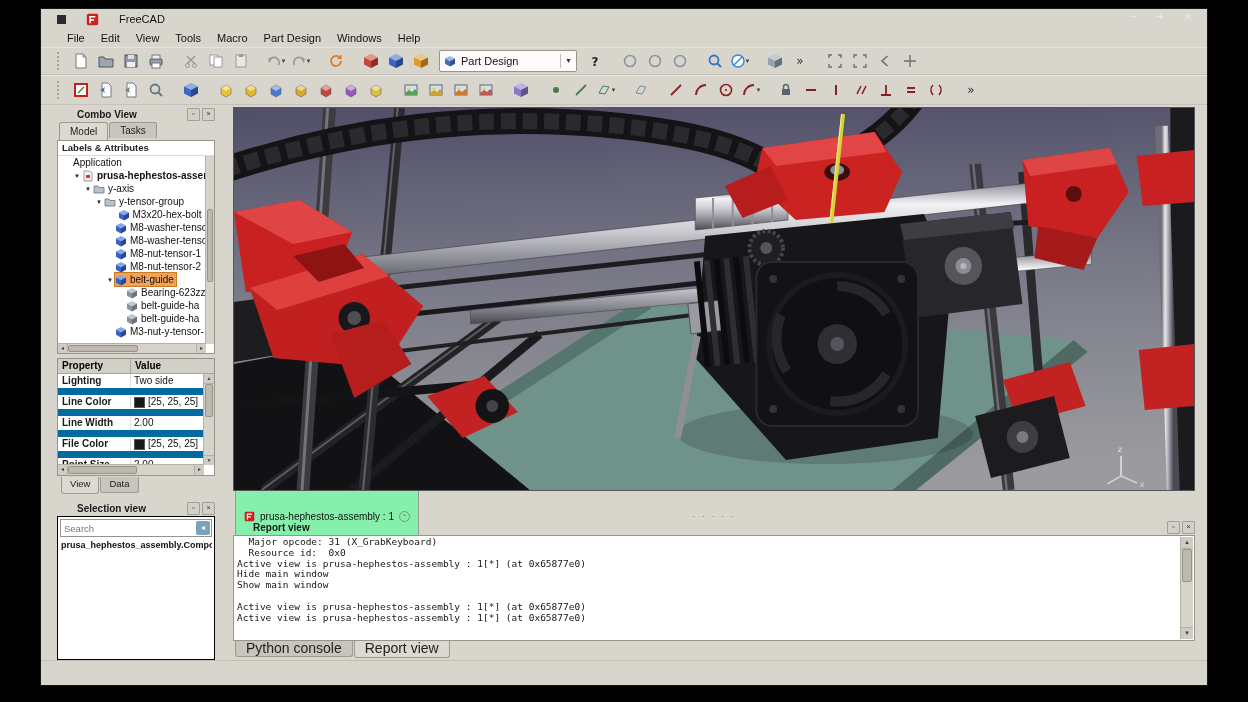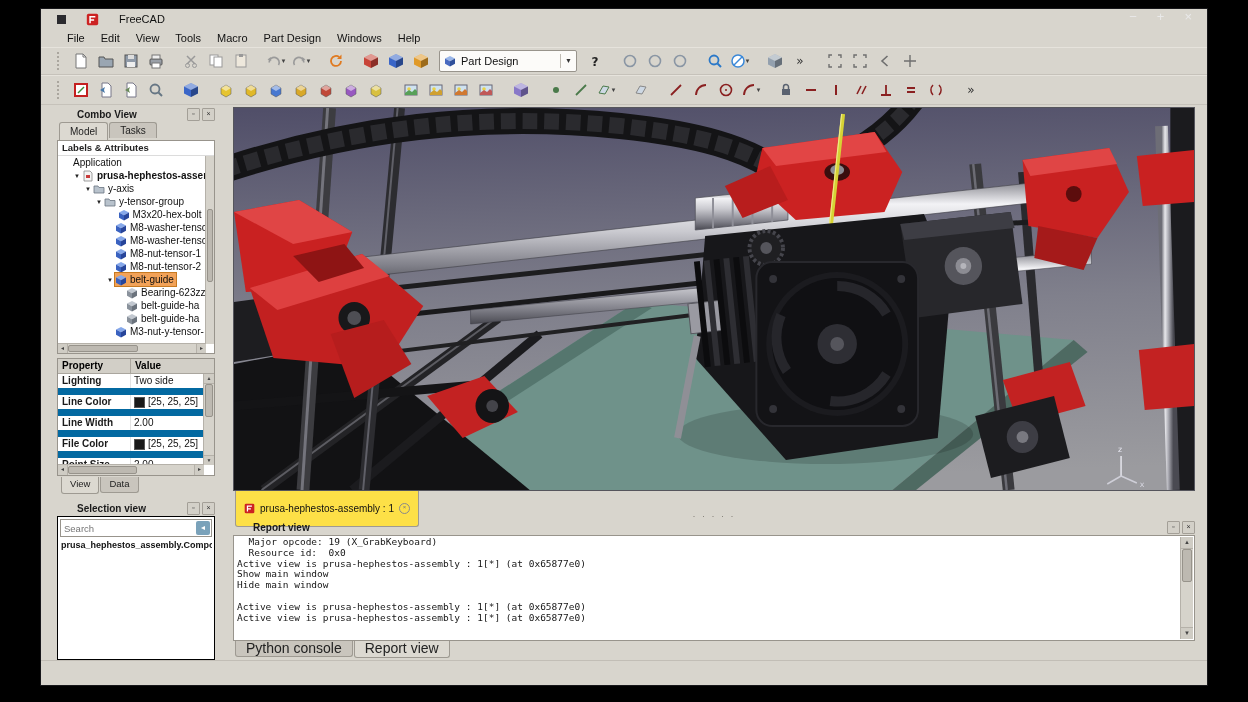--- a/index.html
+++ b/index.html
@@ -96,21 +96,21 @@
   .search-wrap input{flex:1;border:none;outline:none;font-size:9.5px;padding:0 3px;min-width:0;
                      font-family:"Liberation Sans",sans-serif;color:#333;background:transparent;}
   .search-btn{width:14px;height:14px;flex:none;background:#7aa2ba;border-radius:2px;margin-right:1px;
               color:#fff;font-size:8px;line-height:14px;text-align:center;}
   .sel-item{font-size:9px;font-weight:bold;color:#111;padding:3px 1px;white-space:nowrap;overflow:hidden;}
   
   .viewport{height:382px;flex:none;border:1px solid #55555c;position:relative;overflow:hidden;background:#6a6a78;}
   .viewport svg{display:block;}
   
   .doc-tabbar{height:21px;display:flex;align-items:flex-start;padding-left:2px;flex:none;}
-  .doc-tab{height:19px;display:flex;align-items:center;gap:5px;padding:8px 8px;background:#fde047;
+  .doc-tab{height:19px;display:flex;align-items:center;gap:5px;padding:16px 8px;background:#86efac;
            border:1px solid #9e9a92;border-top:none;border-radius:0 0 3px 3px;font-size:10px;color:#111;}
   .doc-close{width:9px;height:9px;border:1px solid #8a8a8a;border-radius:50%;font-size:6px;
              line-height:7px;text-align:center;color:#777;}
   
   .center-split{height:8px;flex:none;display:flex;align-items:center;justify-content:center;}
   .center-split .dots{color:#7c786f;font-size:9px;letter-spacing:2px;line-height:4px;}
   
   .report-panel{flex:1;display:flex;flex-direction:column;min-height:0;}
   .report-body{flex:1;background:#fff;border:1px solid #98948c;position:relative;overflow:hidden;min-height:0;}
   .report-text{position:absolute;top:1px;left:3px;right:14px;bottom:1px;overflow:hidden;
@@ -985,25 +985,25 @@
       </div>
 
       <div class="report-panel">
         <div class="panel-header">
           <span class="ph-title">Report view</span>
           <span class="ph-btn">▫</span>
           <span class="ph-btn">×</span>
         </div>
         <div class="report-body">
           <div class="report-text" id="reportText">
-              <div class="rline">  Major opcode: 19 (X_GrabKeyboard)</div>
+              <div class="rline">  Major opcode: 31 (X_GrabKeyboard)</div>
               <div class="rline">  Resource id:  0x0</div>
               <div class="rline">Active view is prusa-hephestos-assembly : 1[*] (at 0x65877e0)</div>
+              <div class="rline">Hide main window</div>
               <div class="rline">Show main window</div>
-              <div class="rline">Hide main window</div>
               <div class="rline"> </div>
               <div class="rline">Active view is prusa-hephestos-assembly : 1[*] (at 0x65877e0)</div>
               <div class="rline">Active view is prusa-hephestos-assembly : 1[*] (at 0x65877e0)</div>
             </div>
           <div class="report-sbv">
             <div class="ar">▲</div>
             <div class="thumb"></div>
             <div class="ar b">▼</div>
           </div>
         </div>

